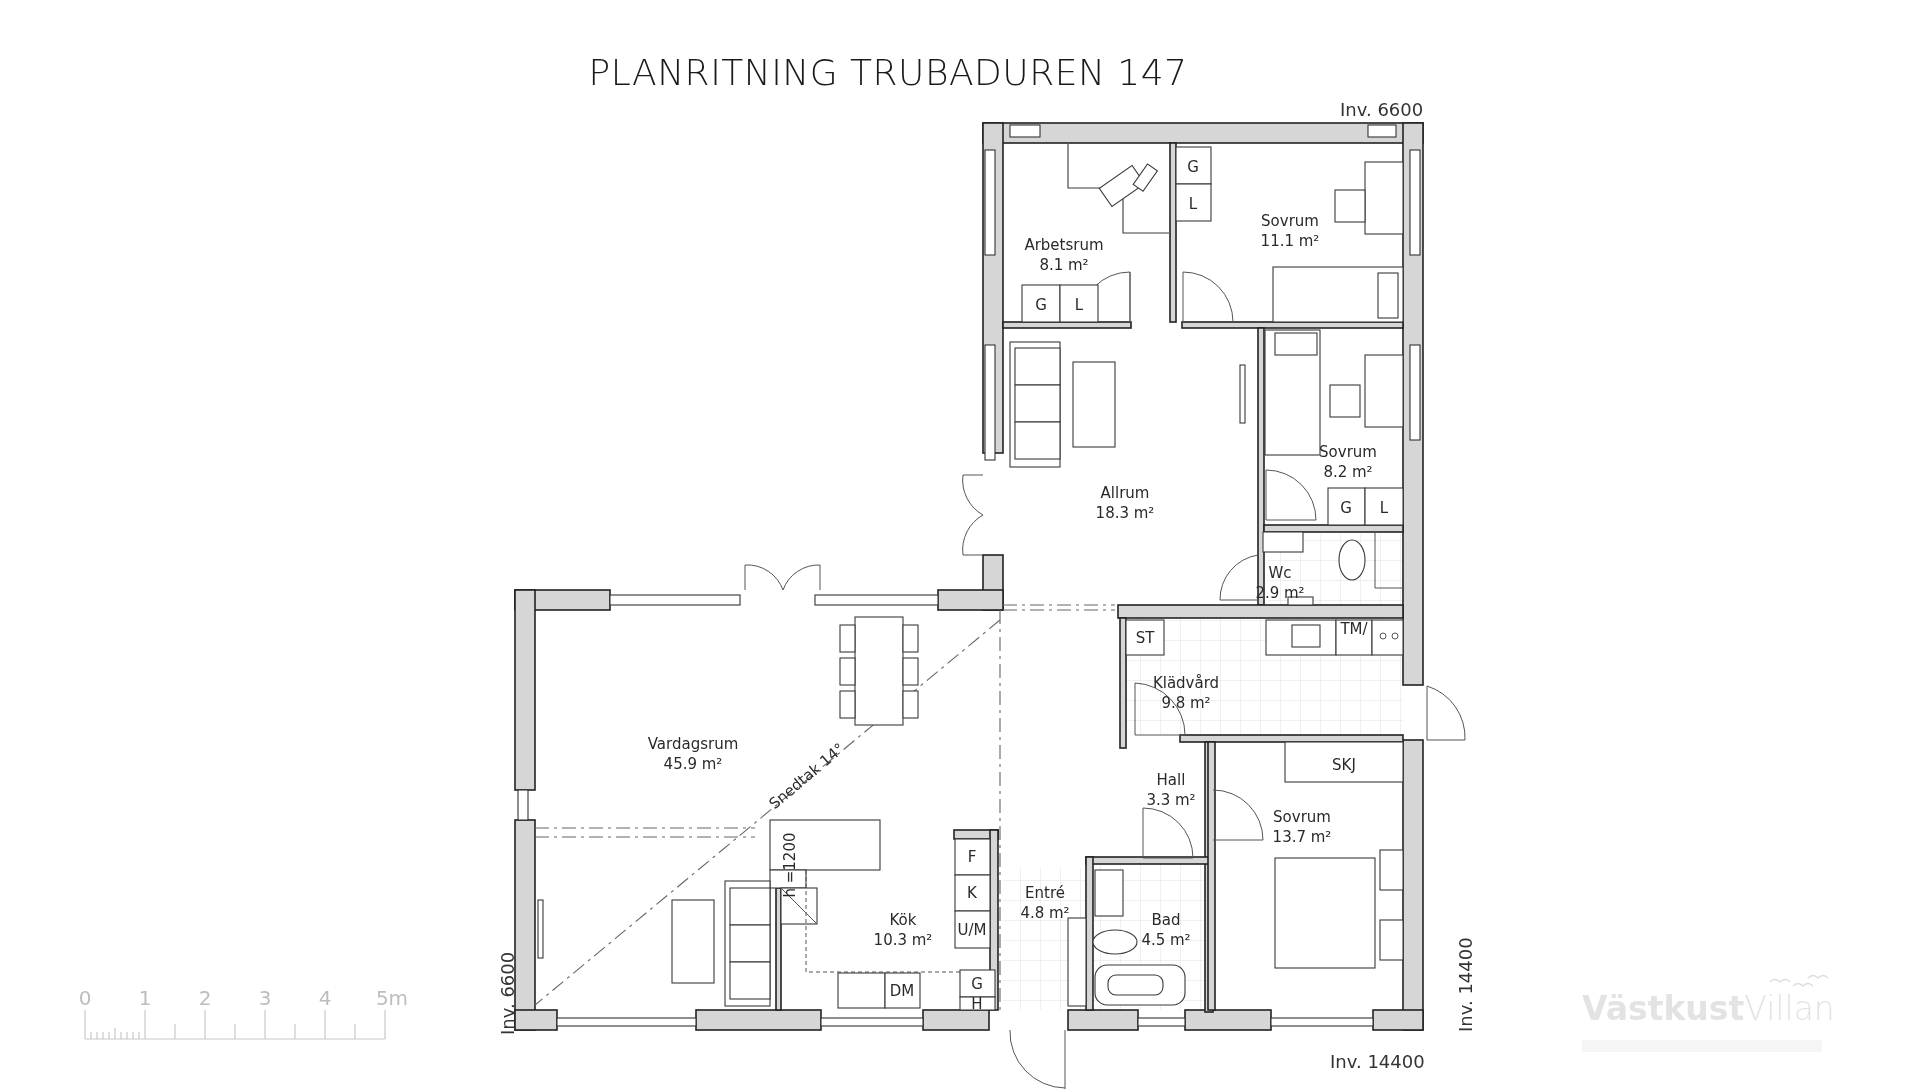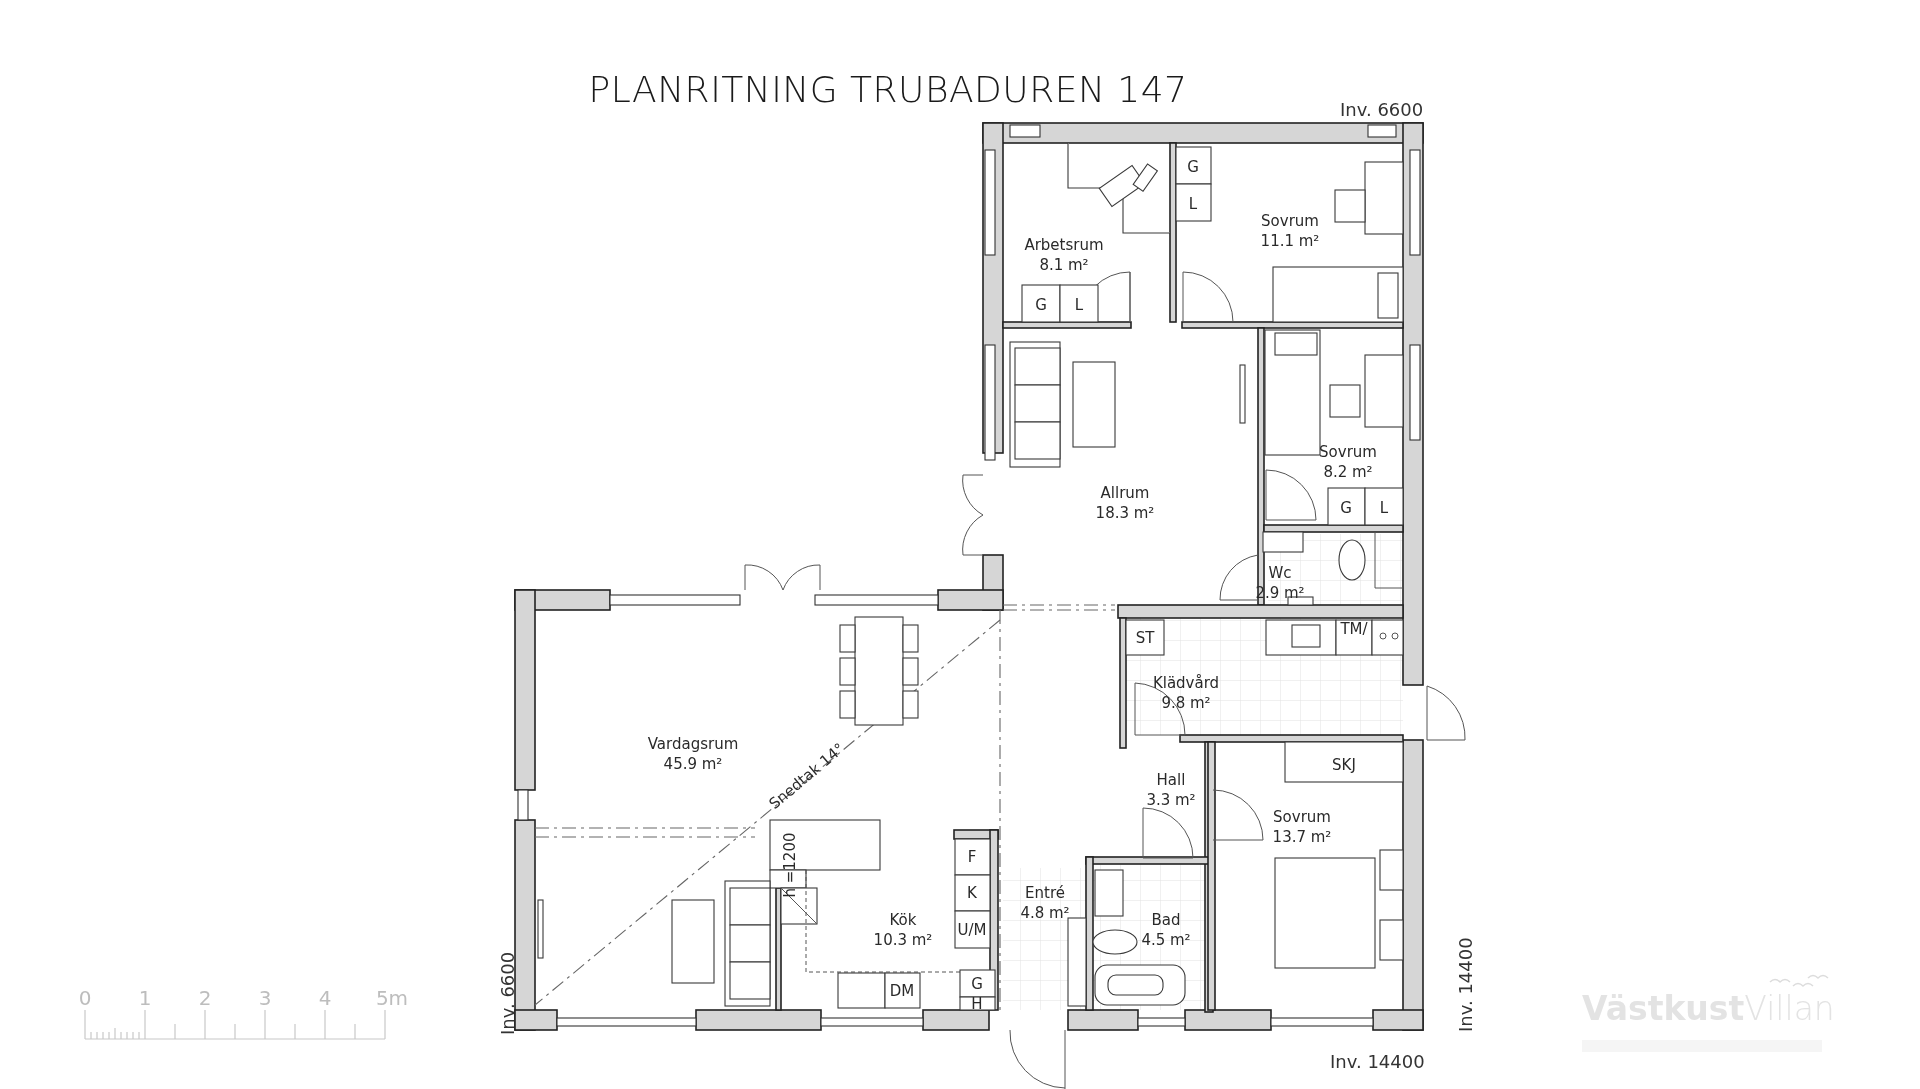--- a/index.html
+++ b/index.html
@@ -1,18 +1,18 @@
 <!DOCTYPE html>
 <html><head>
 <meta charset="utf-8">
 <style>
   html, body { margin: 0; padding: 0; background: #ffffff; }
   body { width: 1920px; height: 1089px; position: relative; overflow: hidden;
          font-family: "DejaVu Sans", sans-serif; color: #1e1e1e; }
-  .title { position: absolute; left: 0; width: 1776px; top: 69px; text-align: center;
+  .title { position: absolute; left: 0; width: 1776px; top: 52px; text-align: center;
            font-size: 36px; font-weight: 300; letter-spacing: 0.5px; color: #1a1a1a;
            font-family: "DejaVu Sans", sans-serif; }
   svg#plan { position: absolute; left: 0; top: 0; }
   .wall { fill: #d6d6d6; stroke: #222; stroke-width: 1.6; }
   .thin { fill: none; stroke: #555; stroke-width: 1; }
   .win  { fill: #fff; stroke: #333; stroke-width: 1.1; }
   .furn { fill: #fff; stroke: #3a3a3a; stroke-width: 1.1; }
   .dash { fill: none; stroke: #666; stroke-width: 1.1; stroke-dasharray: 14 5 3 5; }
   .tile { fill: url(#tiles); stroke: none; }
   .room-label { font-family: "DejaVu Sans", sans-serif; font-size: 15px; fill: #2a2a2a; text-anchor: middle; }

